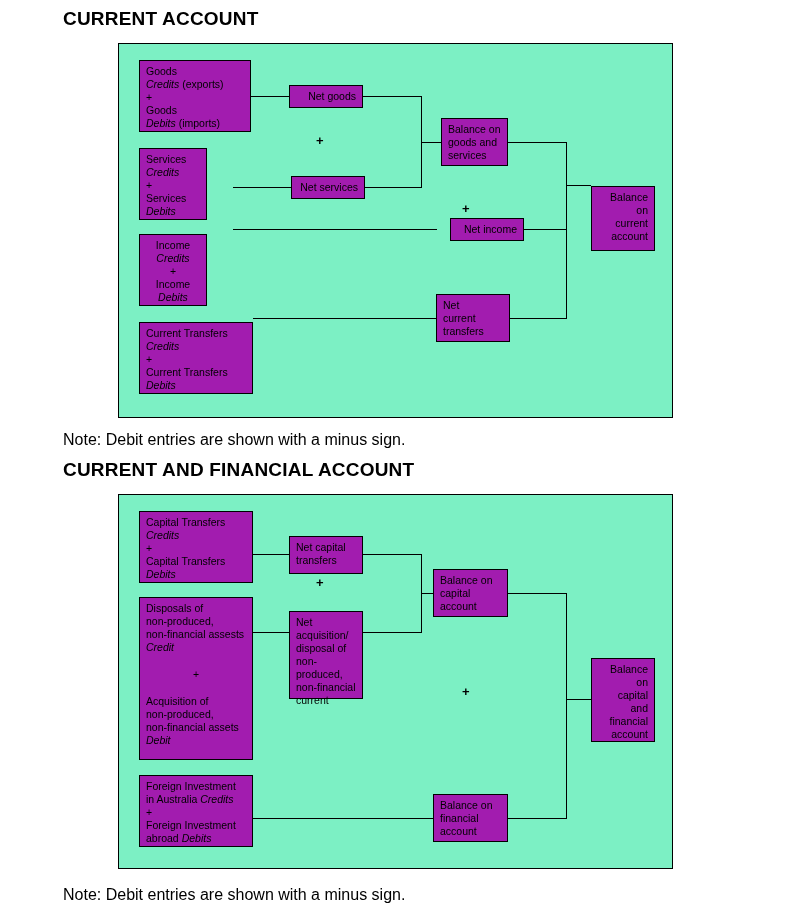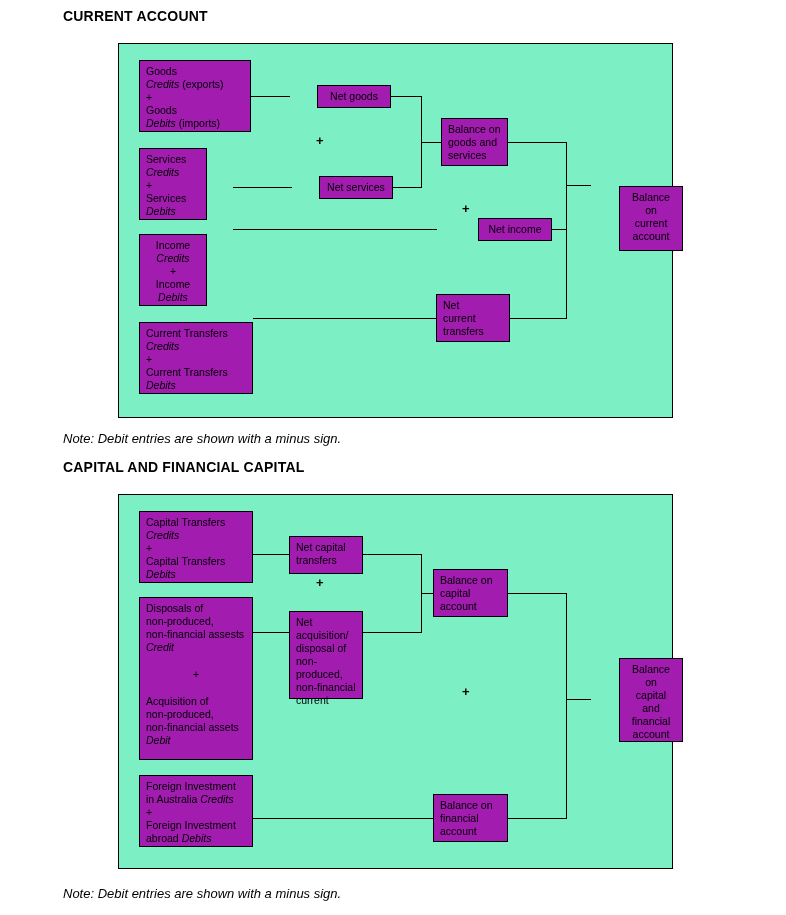--- a/index.html
+++ b/index.html
@@ -10,35 +10,34 @@
   body {
     width: 786px;
     height: 915px;
     position: relative;
     font-family: "Liberation Sans", sans-serif;
     color: #000000;
     overflow: hidden;
   }
   .section-title {
     position: absolute;
-    font-size: 14px;
+    font-size: 19px;
     font-weight: bold;
     letter-spacing: 0.2px;
     color: #000;
     white-space: nowrap;
   }
   #title-current { left: 63px; top: 8px; }
   #title-capital { left: 63px; top: 459px; }
 
   .note {
     position: absolute;
-    font-size: 13px;
+    font-size: 16px;
     color: #000;
     white-space: nowrap;
-    font-style: italic;
   }
   #note-1 { left: 63px; top: 431px; }
   #note-2 { left: 63px; top: 886px; }
 
   .panel {
     position: absolute;
     background: #7CF0C4;
     border: 1px solid #000;
     box-sizing: border-box;
   }
@@ -50,22 +49,21 @@
     background: #a21caf;
     border: 1px solid #000;
     box-sizing: border-box;
     font-size: 10.5px;
     line-height: 13px;
     padding: 4px 6px;
     color: #000;
     z-index: 3;
   }
   .node.center {
-    text-align: center;
-    margin-left: 28px;
+    text-align: right;
   }
   .node .it { font-style: italic; }
 
   .conn {
     position: absolute;
     background: #000;
     z-index: 1;
   }
   .conn.h { height: 1px; }
   .conn.v { width: 1px; }
@@ -168,21 +166,21 @@
     <div>Balance</div>
     <div>on</div>
     <div>current</div>
     <div>account</div>
   </div>
 
 </div>
 
 <div class="note" id="note-1">Note: Debit entries are shown with a minus sign.</div>
 
-<div class="section-title" id="title-capital">CAPITAL AND FINANCIAL CAPITAL</div>
+<div class="section-title" id="title-capital">CURRENT AND FINANCIAL ACCOUNT</div>
 
 <div class="panel" id="panel-capital">
 
   <div class="conn h" style="left:134px; top:59px; width:36px;"></div>
   <div class="conn h" style="left:243px; top:59px; width:60px;"></div>
 
   <div class="conn h" style="left:134px; top:137px; width:36px;"></div>
   <div class="conn h" style="left:243px; top:137px; width:60px;"></div>
 
   <div class="conn v" style="left:302px; top:59px; height:79px;"></div>

